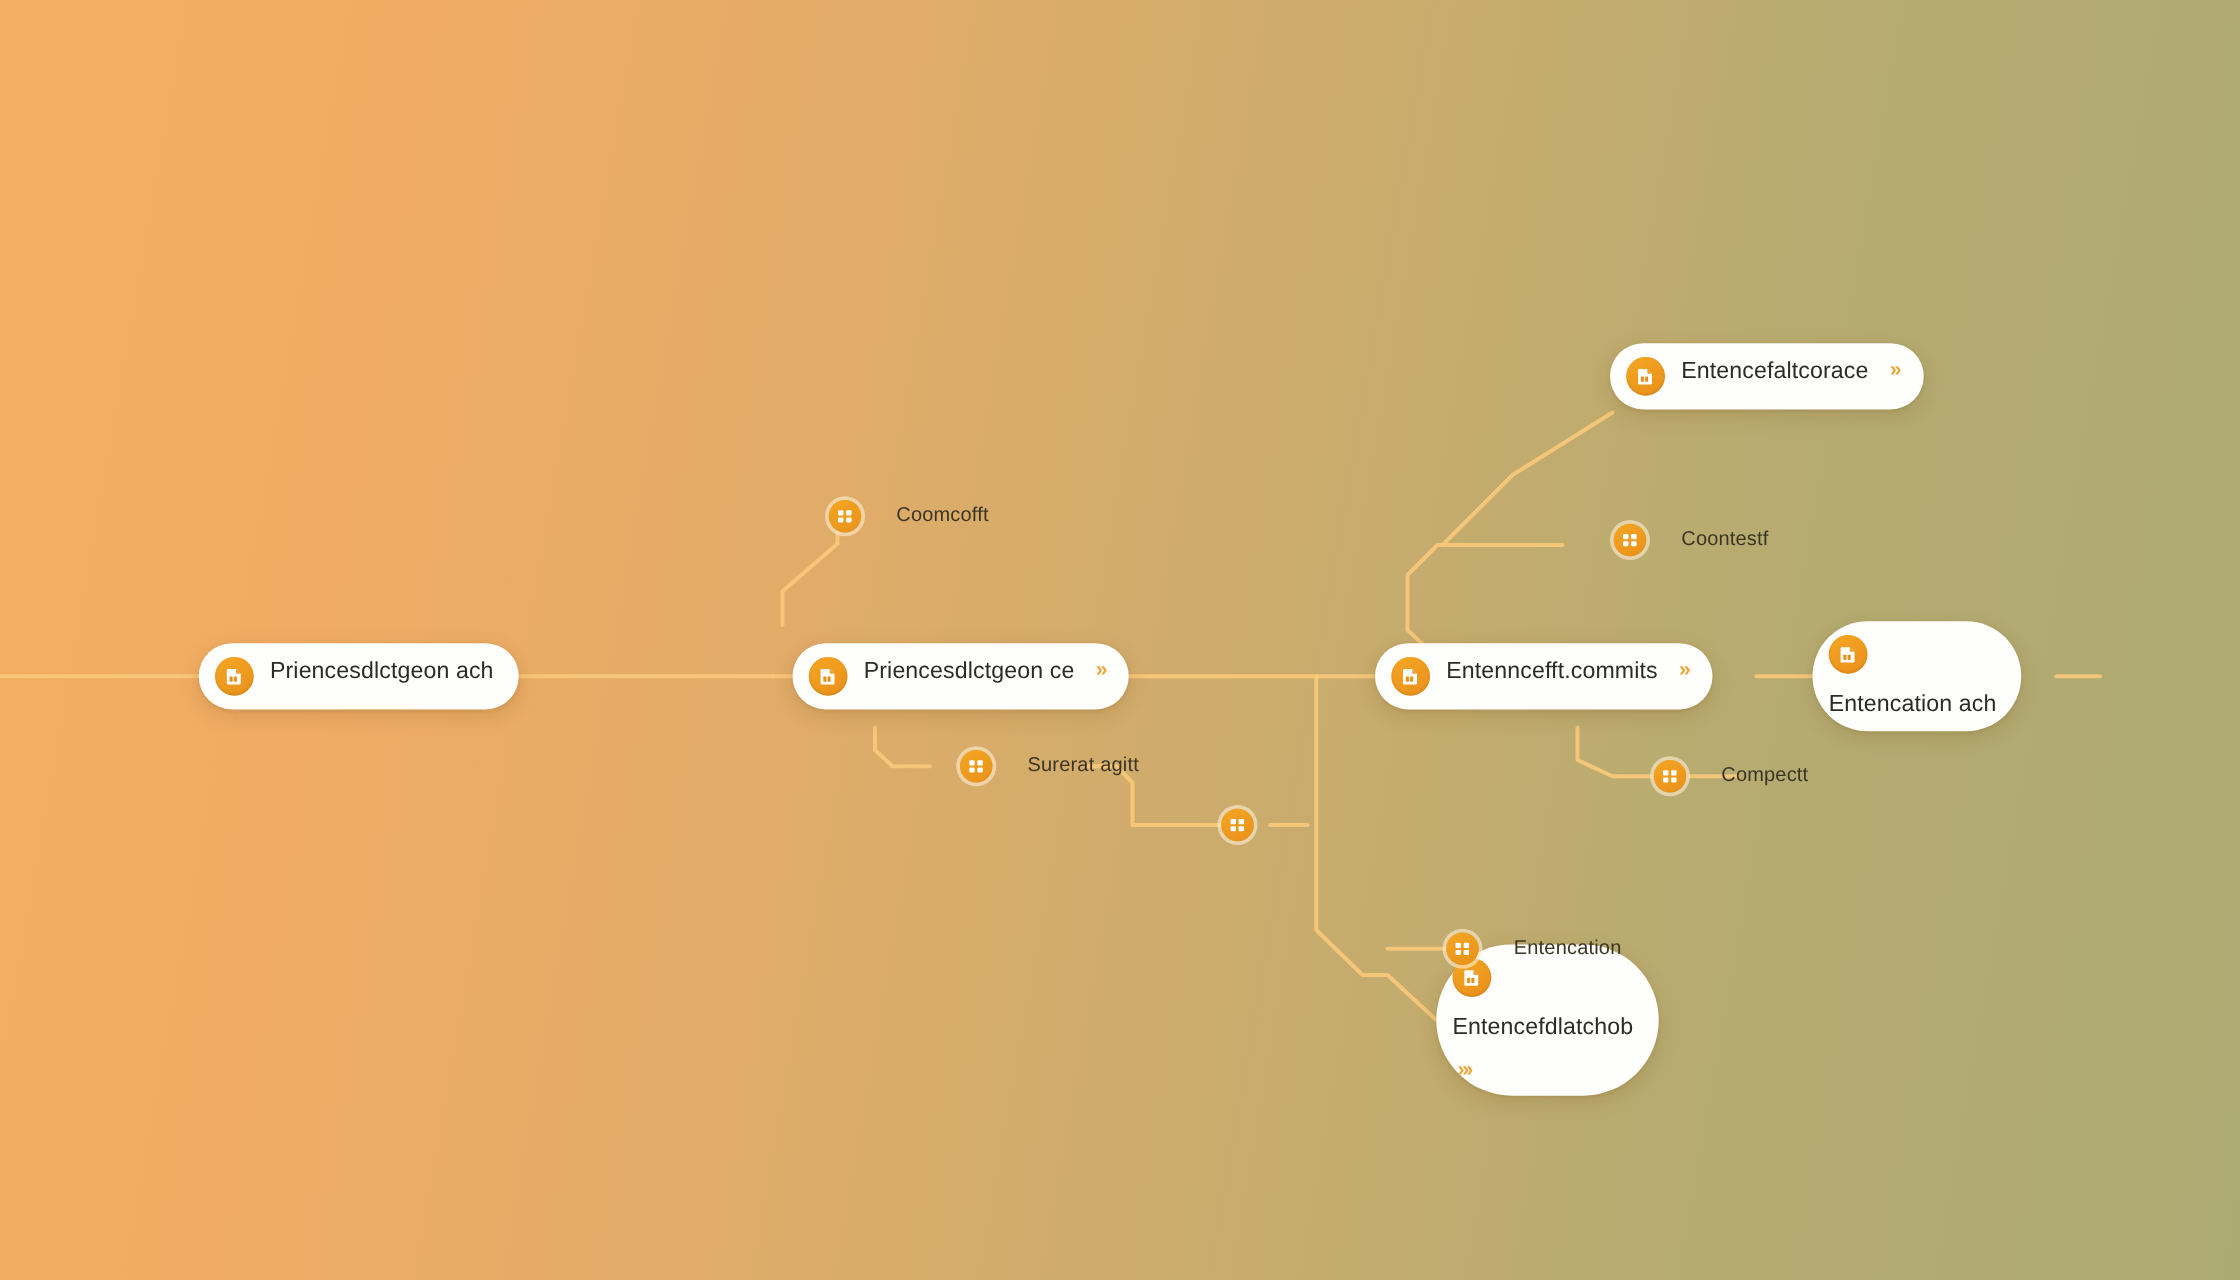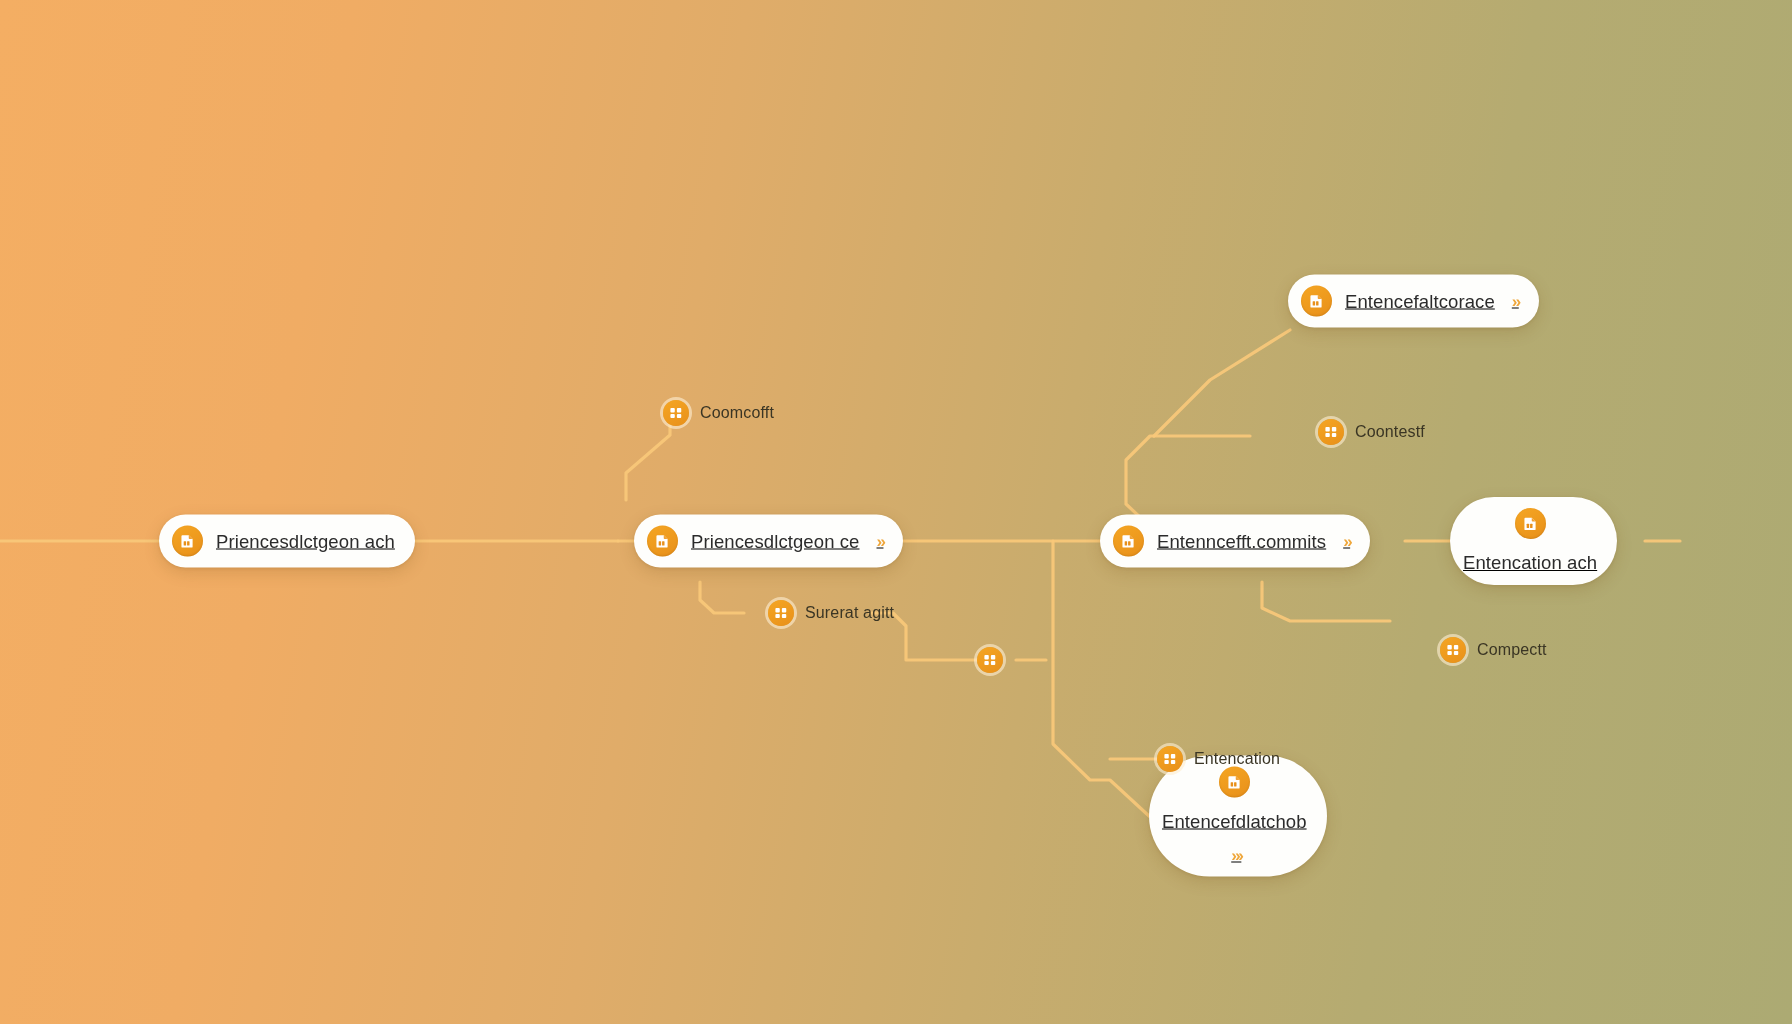--- a/index.html
+++ b/index.html
@@ -38,31 +38,29 @@
     stroke-width: 3.2;
     stroke-linecap: round;
     stroke-linejoin: round;
     opacity: .92;
   }
 
   
   .node {
     position: absolute;
     display: flex;
-    align-items: center;
     gap: 13px;
     background: #FEFEFC;
     border-radius: 999px;
     padding: 11px 20px 11px 13px;
     box-shadow:
       0 5px 16px rgba(120, 78, 20, .20),
       0 1px 3px rgba(120, 78, 20, .14);
     white-space: nowrap;
     transform: translateY(-50%);
-    text-decoration: underline;
   }
   .node .label {
     font-size: 18.5px;
     color: #2B2B2B;
     letter-spacing: .1px;
   }
   .node .chev {
     font-size: 17px;
     color: #EFA73B;
     letter-spacing: -2.5px;
@@ -82,21 +80,21 @@
     flex: 0 0 auto;
     box-shadow: inset 0 -1px 2px rgba(140,80,0,.25);
   }
   .badge svg { display: block; }
 
   
   .chip {
     position: absolute;
     display: flex;
     align-items: center;
-    gap: 11px;
+    gap: 28px;
     white-space: nowrap;
     transform: translateY(-50%);
     text-align: right;
   }
   .chip .badge {
     width: 26px;
     height: 26px;
     box-shadow: 0 0 0 3px rgba(253, 238, 208, .62);
   }
   .chip .label {
@@ -228,32 +226,32 @@
         <span class="badge">
           <svg width="14" height="14" viewBox="0 0 16 16" aria-hidden="true">
             <rect x="1.6" y="2.4" width="5" height="5" rx="1" fill="#fff"></rect>
             <rect x="9.0" y="2.4" width="5" height="5" rx="1" fill="#fff"></rect>
             <rect x="1.6" y="9.2" width="5" height="4.4" rx="1" fill="#fff"></rect>
             <rect x="9.0" y="9.2" width="5" height="4.4" rx="1" fill="#fff"></rect>
           </svg>
         </span>
         <span class="label">Surerat agitt</span>
       </div>
-      <div class="chip" style="left: 1291px; top: 432px; margin-left: 27px;">
+      <div class="chip" style="left: 1291px; top: 432px;">
         <span class="badge">
           <svg width="14" height="14" viewBox="0 0 16 16" aria-hidden="true">
             <rect x="1.6" y="2.4" width="5" height="5" rx="1" fill="#fff"></rect>
             <rect x="9.0" y="2.4" width="5" height="5" rx="1" fill="#fff"></rect>
             <rect x="1.6" y="9.2" width="5" height="4.4" rx="1" fill="#fff"></rect>
             <rect x="9.0" y="9.2" width="5" height="4.4" rx="1" fill="#fff"></rect>
           </svg>
         </span>
         <span class="label">Coontestf</span>
       </div>
-      <div class="chip" style="left: 1440px; top: 621px; margin-top: 29px;">
+      <div class="chip" style="left: 1323px; top: 621px;">
         <span class="badge">
           <svg width="14" height="14" viewBox="0 0 16 16" aria-hidden="true">
             <rect x="1.6" y="2.4" width="5" height="5" rx="1" fill="#fff"></rect>
             <rect x="9.0" y="2.4" width="5" height="5" rx="1" fill="#fff"></rect>
             <rect x="1.6" y="9.2" width="5" height="4.4" rx="1" fill="#fff"></rect>
             <rect x="9.0" y="9.2" width="5" height="4.4" rx="1" fill="#fff"></rect>
           </svg>
         </span>
         <span class="label">Compectt</span>
       </div>

